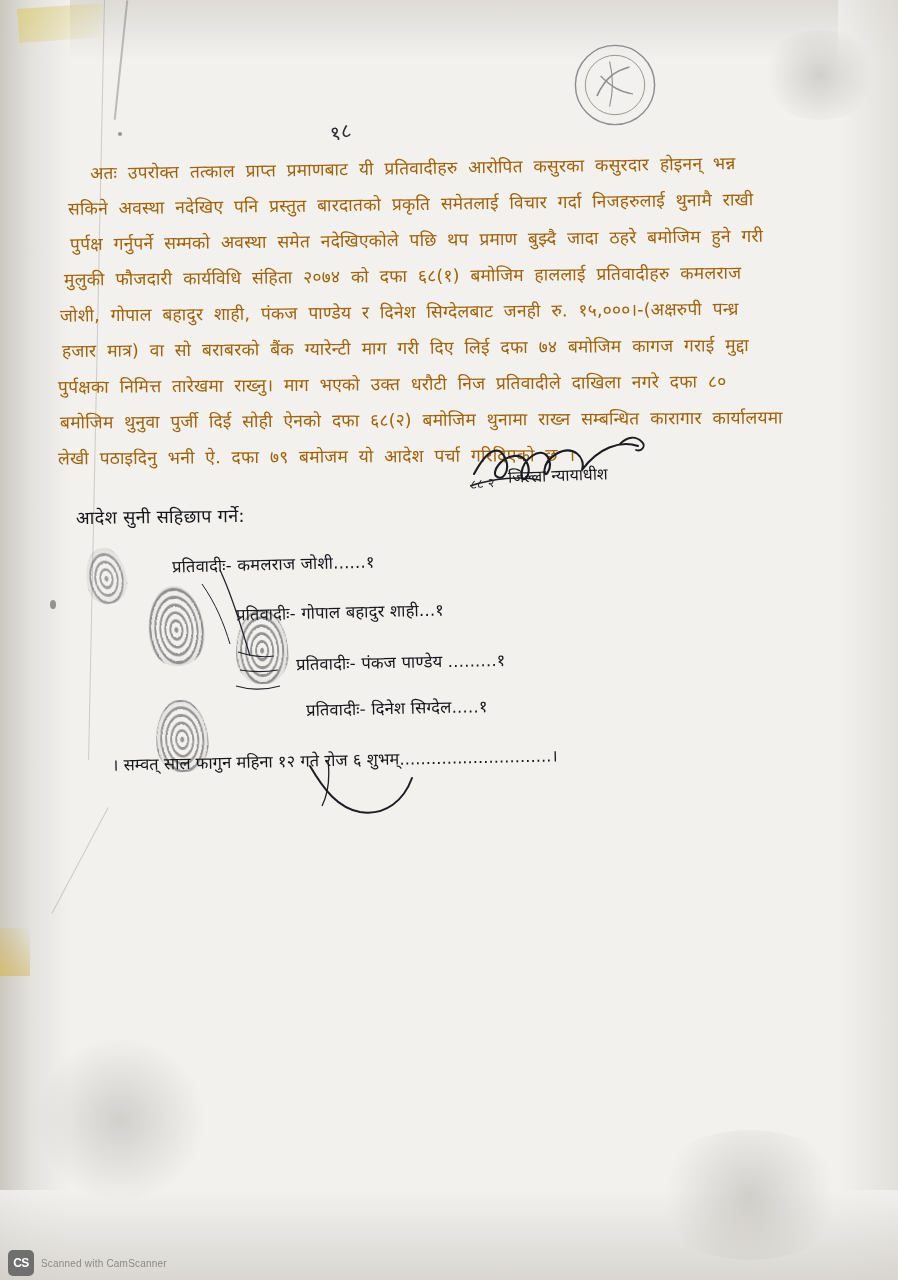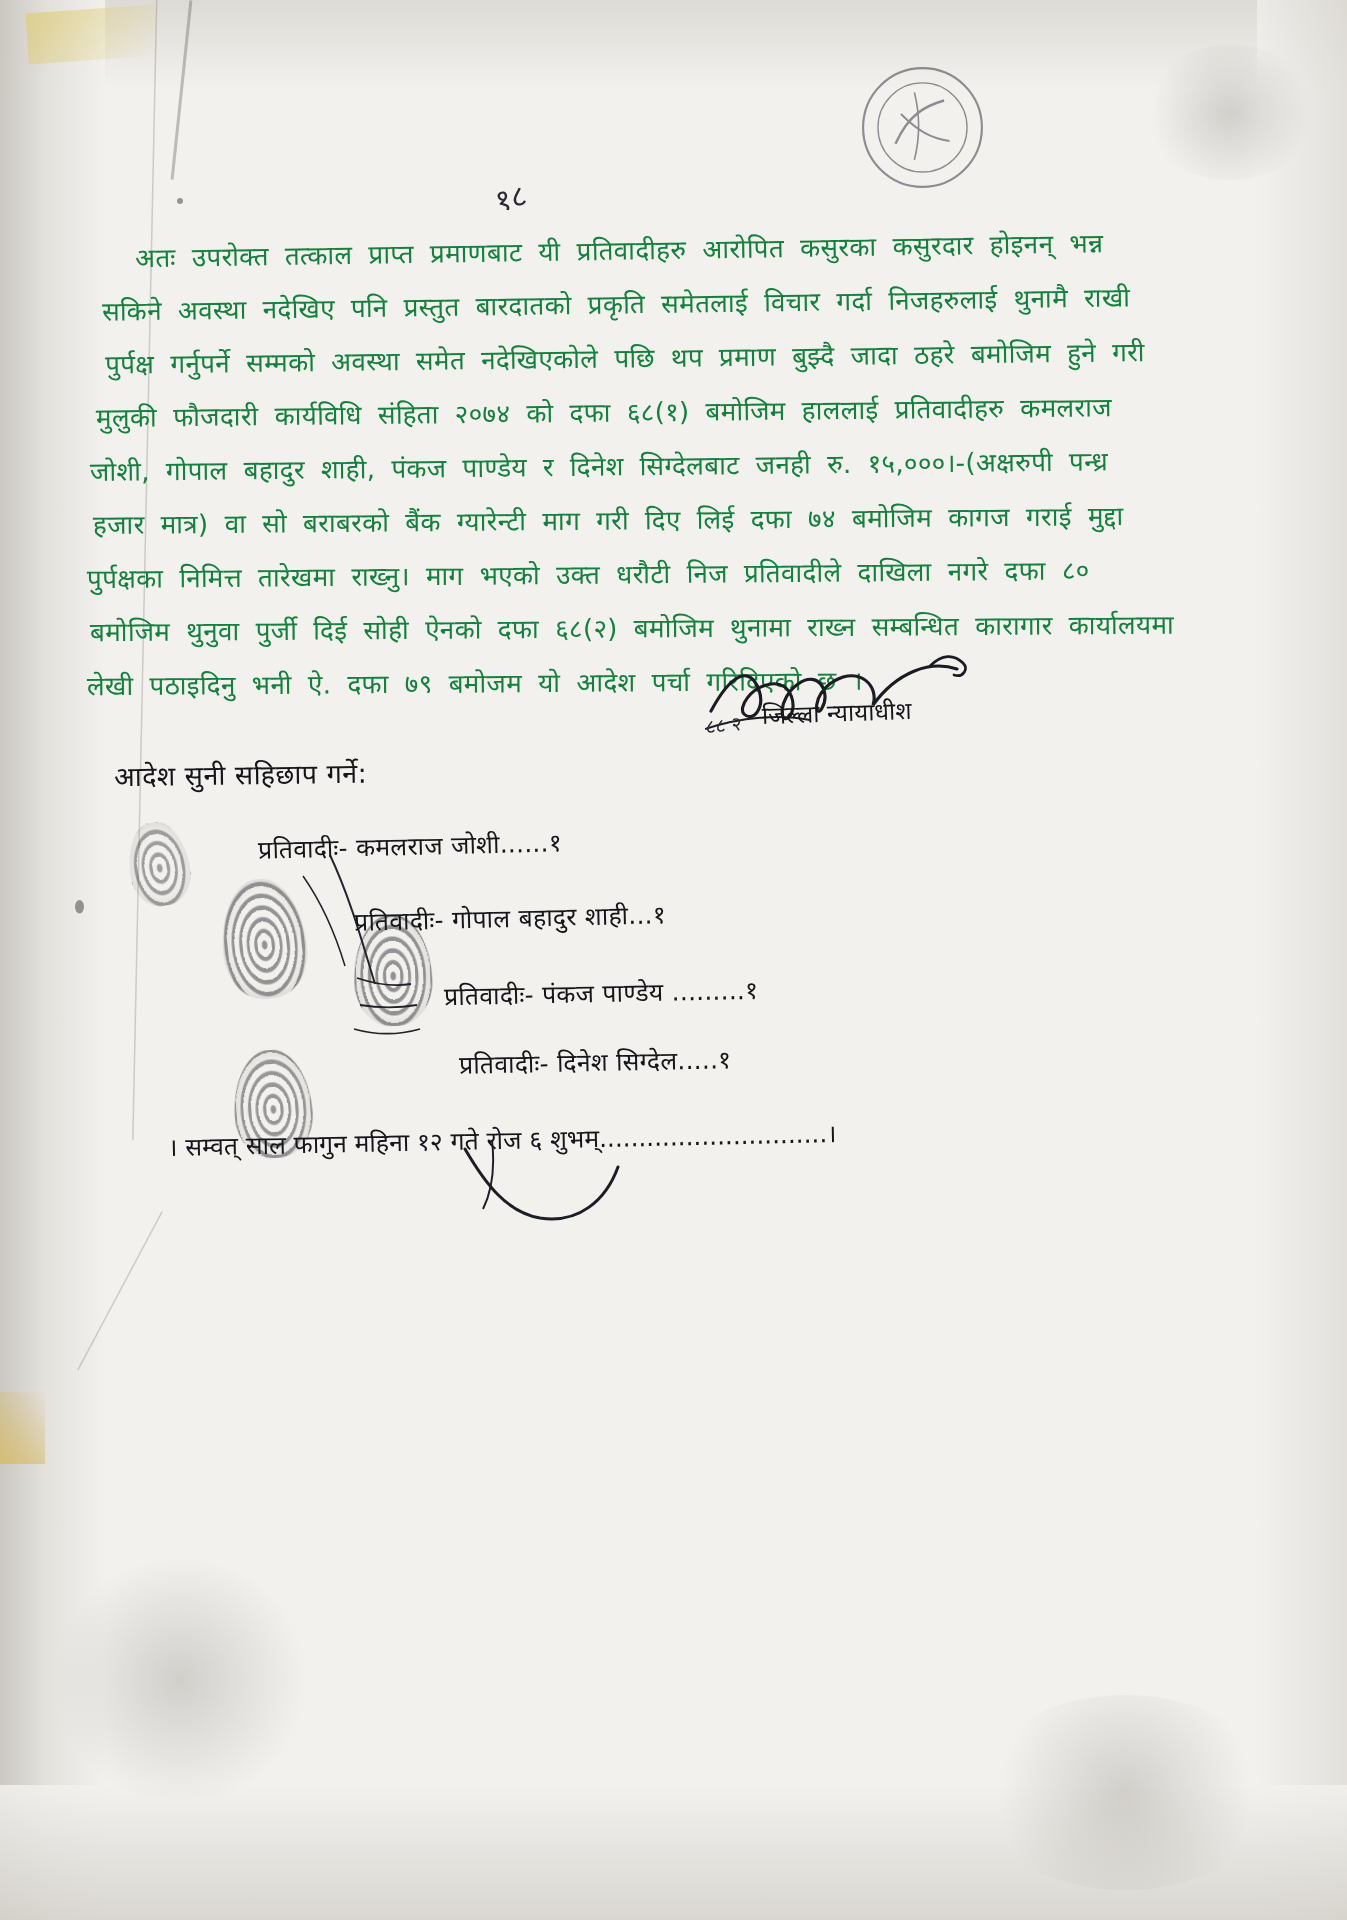--- a/index.html
+++ b/index.html
@@ -78,21 +78,21 @@
 
   
   .doc-body {
     position: absolute;
     left: 58px;
     top: 150px;
     width: 700px;
     font-family: "DejaVu Sans", sans-serif;
     font-size: 17.4px;
     line-height: 36px;
-    color: #15803d;
+    color: #a16207;
     letter-spacing: .2px;
     word-spacing: 5px;
     text-align: justify;
   }
   .doc-body .ln {
     display: block;
     white-space: nowrap;
   }
   
   .ln:nth-child(1)  { transform: rotate(-0.9deg); margin-left: 32px; }
@@ -312,14 +312,18 @@
   <div class="party party-3">प्रतिवादीः- पंकज पाण्डेय .........१</div>
   <div class="party party-4">प्रतिवादीः- दिनेश सिग्देल.....१</div>
 
   <div class="date-line">। सम्वत्  साल फागुन महिना १२ गते रोज ६ शुभम्.............................।</div>
 
   <svg class="ink-scribble" style="left:300px;top:760px;" width="130" height="70" viewBox="0 0 130 70">
     <path d="M10 6 C24 30 38 48 60 52 C86 56 104 40 112 18" fill="none" stroke="#1d1d24" stroke-width="2" stroke-linecap="round"></path>
     <path d="M28 0 C30 18 28 34 22 46" fill="none" stroke="#1d1d24" stroke-width="1.3"></path>
   </svg>
 
+  <div class="footer">
+    <div class="cs-badge">CS</div>
+    <div class="cs-text">Scanned with CamScanner</div>
+  </div>
 
 </div>
 
 </body></html>

